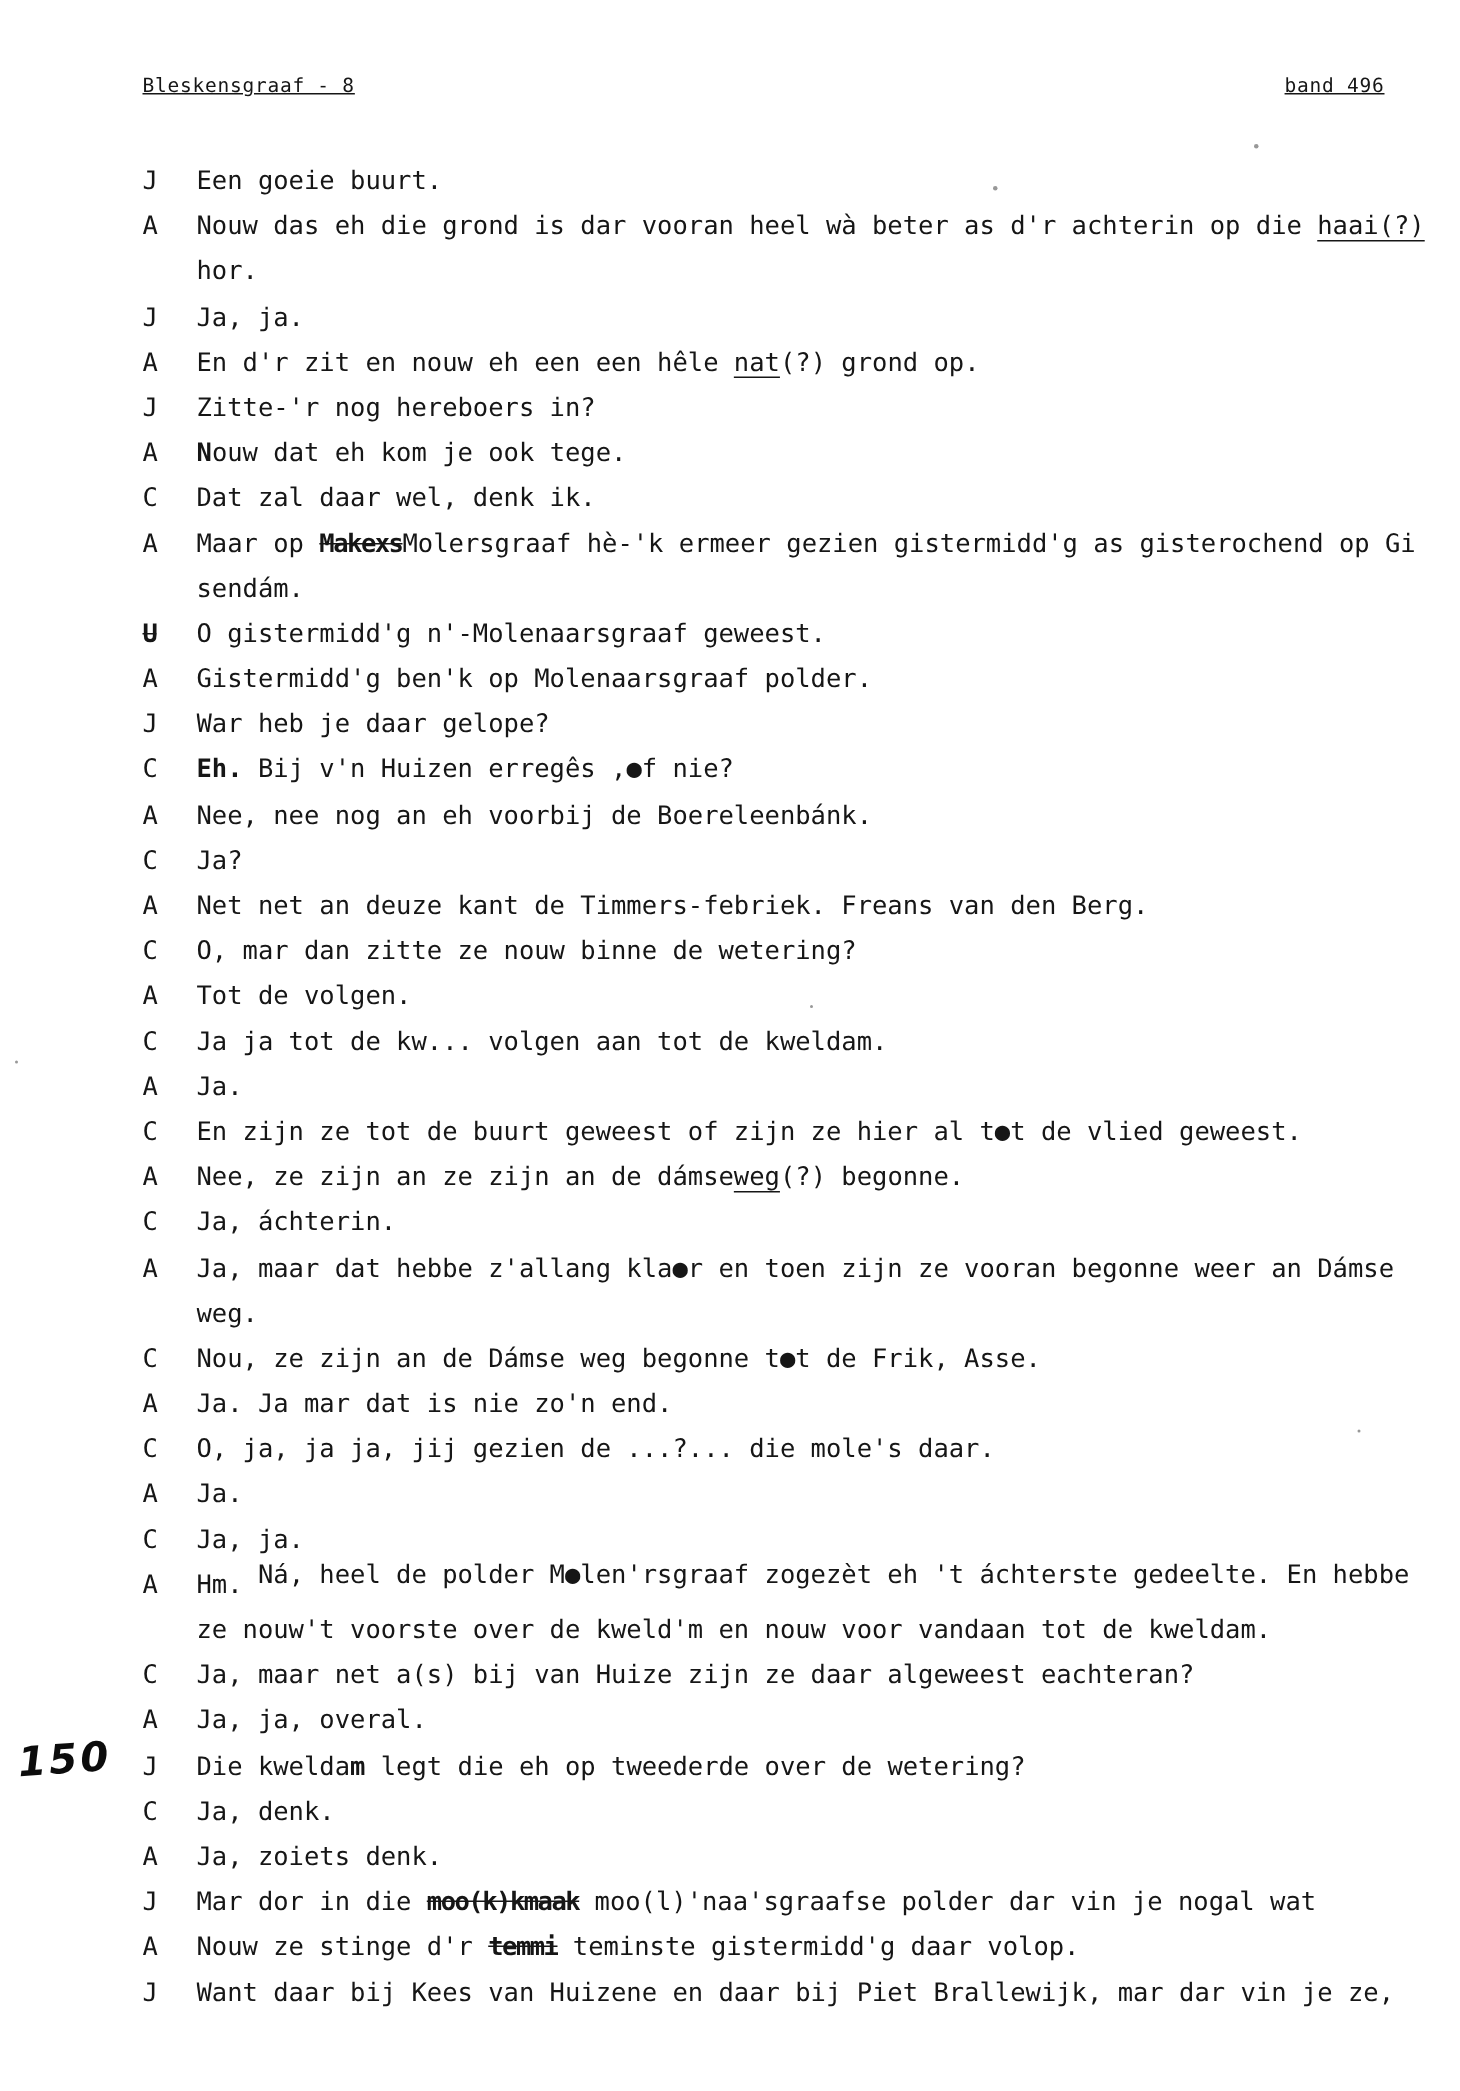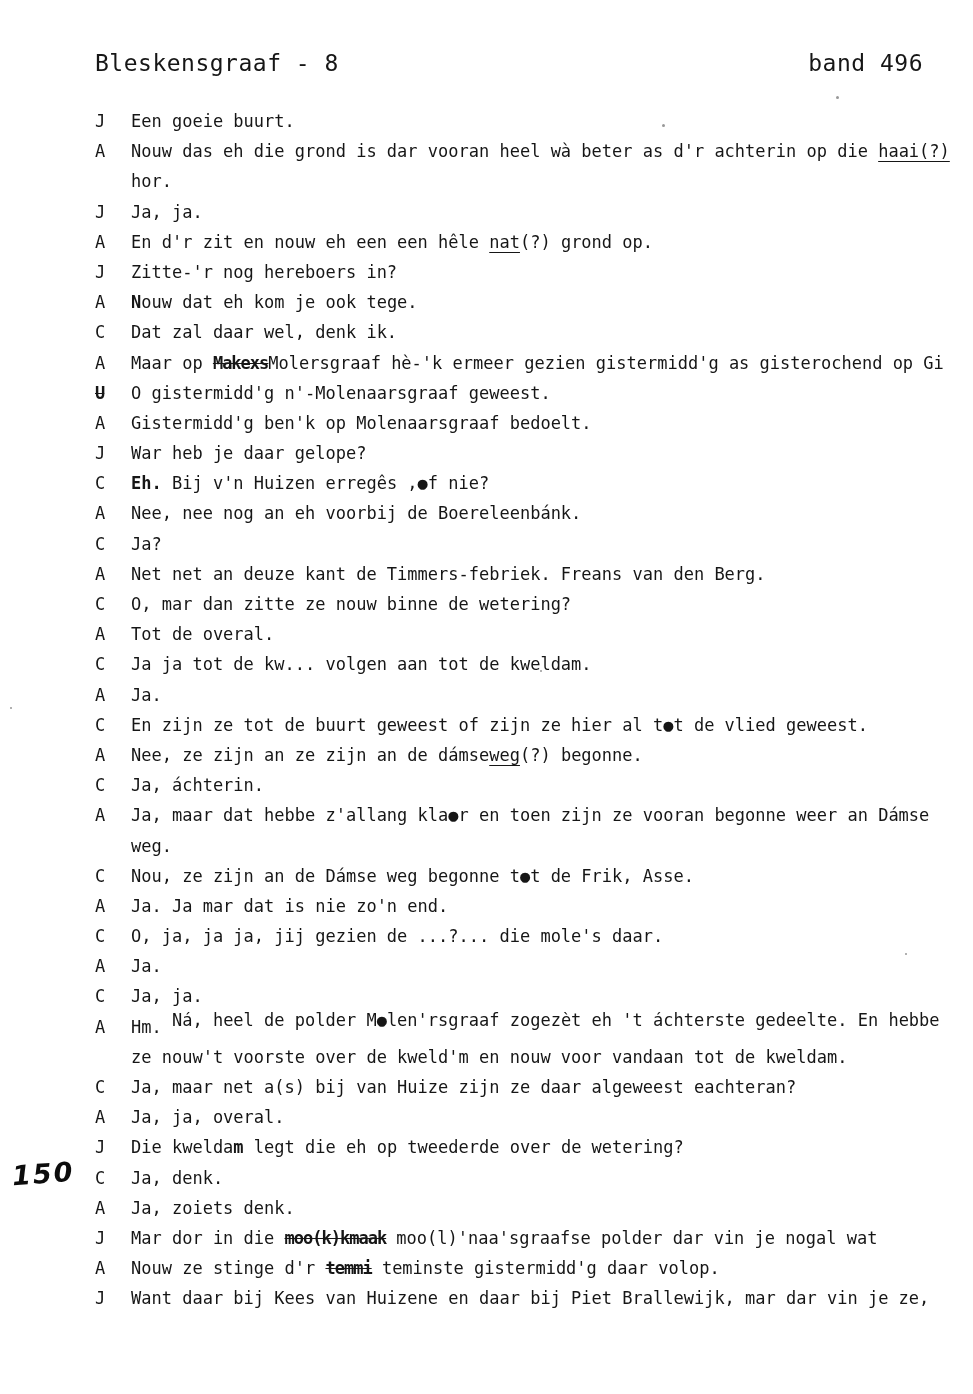--- a/index.html
+++ b/index.html
@@ -7,21 +7,21 @@
     width:973px;height:1394px;
     background:#ffffff;
     position:relative;
     overflow:hidden;
     font-family:"DejaVu Sans Mono","Liberation Mono",monospace;
     color:#161616;
   }
   .page-header{
     position:absolute;top:50px;left:95px;right:50px;
     display:flex;justify-content:space-between;
-    font-size:23px;letter-spacing:.5px;
+    font-size:13px;letter-spacing:.5px;text-decoration:underline;
   }
   .transcript{
     position:absolute;top:106px;left:95px;right:0;
     font-size:17px;
   }
   .row{
     display:flex;
     height:30.2px;
     line-height:30.2px;
     white-space:pre;
@@ -61,29 +61,30 @@
 <div class="transcript">
     <div class="row"><span class="spk">J</span><span class="txt">Een goeie buurt.</span></div>
     <div class="row"><span class="spk">A</span><span class="txt">Nouw das eh die grond is dar vooran heel wà beter as d'r achterin op die <span class="u">haai(?)</span></span></div>
     <div class="row"><span class="spk"></span><span class="txt">hor.</span></div>
     <div class="row"><span class="spk">J</span><span class="txt">Ja, ja.</span></div>
     <div class="row"><span class="spk">A</span><span class="txt">En d'r zit en nouw eh een een hêle <span class="u">nat</span>(?) grond op.</span></div>
     <div class="row"><span class="spk">J</span><span class="txt">Zitte-'r nog hereboers in?</span></div>
     <div class="row"><span class="spk">A</span><span class="txt"><span class="b">N</span>ouw dat eh kom je ook tege.</span></div>
     <div class="row"><span class="spk">C</span><span class="txt">Dat zal daar wel, denk ik.</span></div>
     <div class="row"><span class="spk">A</span><span class="txt">Maar op <span class="s">Makexs</span>Molersgraaf hè-'k ermeer gezien gistermidd'g as gisterochend op Gi</span></div>
+    <div class="row"><span class="spk"></span><span class="txt">sendám.</span></div>
     <div class="row"><span class="spk"><span class="s">U</span></span><span class="txt">O gistermidd'g n'-Molenaarsgraaf geweest.</span></div>
-    <div class="row"><span class="spk">A</span><span class="txt">Gistermidd'g ben'k op Molenaarsgraaf bedoelt.</span></div>
+    <div class="row"><span class="spk">A</span><span class="txt">Gistermidd'g ben'k op Molenaarsgraaf polder.</span></div>
     <div class="row"><span class="spk">J</span><span class="txt">War heb je daar gelope?</span></div>
     <div class="row"><span class="spk">C</span><span class="txt"><span class="b">Eh.</span> Bij v'n Huizen erregês ,●f nie?</span></div>
     <div class="row"><span class="spk">A</span><span class="txt">Nee, nee nog an eh voorbij de Boereleenbánk.</span></div>
     <div class="row"><span class="spk">C</span><span class="txt">Ja?</span></div>
     <div class="row"><span class="spk">A</span><span class="txt">Net net an deuze kant de Timmers-febriek. Freans van den Berg.</span></div>
     <div class="row"><span class="spk">C</span><span class="txt">O, mar dan zitte ze nouw binne de wetering?</span></div>
-    <div class="row"><span class="spk">A</span><span class="txt">Tot de overal.</span></div>
+    <div class="row"><span class="spk">A</span><span class="txt">Tot de volgen.</span></div>
     <div class="row"><span class="spk">C</span><span class="txt">Ja ja tot de kw... volgen aan tot de kweldam.</span></div>
     <div class="row"><span class="spk">A</span><span class="txt">Ja.</span></div>
     <div class="row"><span class="spk">C</span><span class="txt">En zijn ze tot de buurt geweest of zijn ze hier al t●t de vlied geweest.</span></div>
     <div class="row"><span class="spk">A</span><span class="txt">Nee, ze zijn an ze zijn an de dámse<span class="u">weg</span>(?) begonne.</span></div>
     <div class="row"><span class="spk">C</span><span class="txt">Ja, áchterin.</span></div>
     <div class="row"><span class="spk">A</span><span class="txt">Ja, maar dat hebbe z'allang kla●r en toen zijn ze vooran begonne weer an Dámse</span></div>
     <div class="row"><span class="spk"></span><span class="txt">weg.</span></div>
     <div class="row"><span class="spk">C</span><span class="txt">Nou, ze zijn an de Dámse weg begonne t●t de Frik, Asse.</span></div>
     <div class="row"><span class="spk">A</span><span class="txt">Ja. Ja mar dat is nie zo'n end.</span></div>
     <div class="row"><span class="spk">C</span><span class="txt">O, ja, ja ja, jij gezien de ...?... die mole's daar.</span></div>

